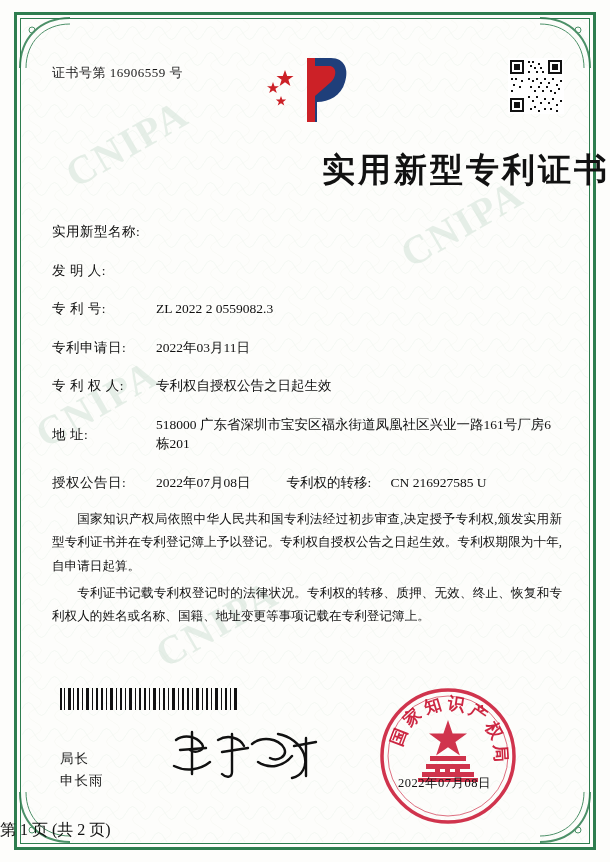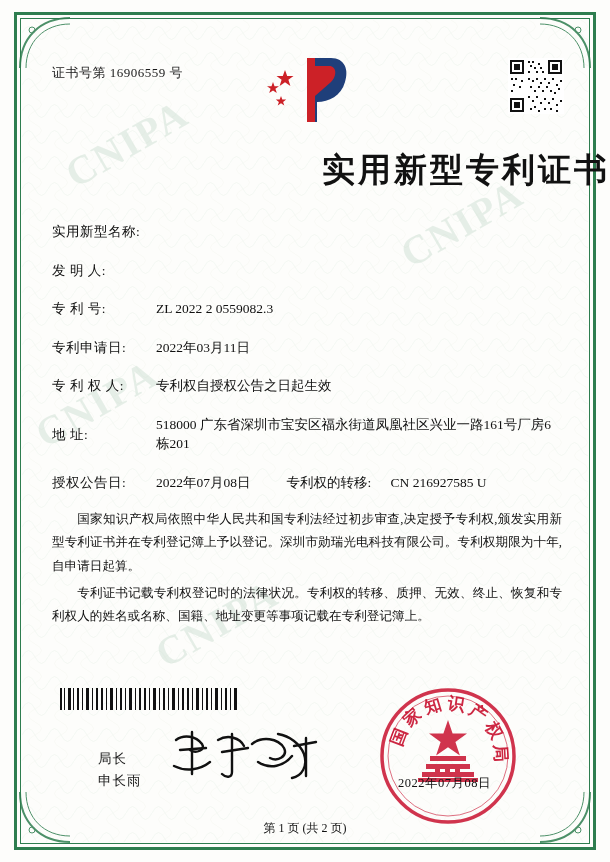--- a/index.html
+++ b/index.html
@@ -151,21 +151,20 @@
   }
 
   
   .sig-label {
     position: absolute;
     left: 60px; top: 748px;
     font-family: "Liberation Serif", serif;
     font-size: 13.5px;
     line-height: 1.6;
     letter-spacing: 1px;
-    margin-left: 38px;
   }
   .sig-hand {
     position: absolute;
     left: 166px; top: 726px;
     width: 160px; height: 62px;
   }
 
   
   .seal {
     position: absolute;
@@ -178,23 +177,23 @@
     font-family: "Liberation Serif", serif;
     font-size: 12.5px;
     color: #111;
     letter-spacing: .5px;
   }
 
   
   .footer {
     position: absolute;
     left: 0; right: 0; top: 820px;
-    text-align: center;
-    font-family: "Liberation Serif", serif;
-    font-size: 12px;
+    text-align: left;
+    font-family: "Liberation Serif", serif;
+    font-size: 16px;
     color: #111;
   }
 </style>
 </head>
 <body>
 
 <div class="page">
 
   <svg class="guilloche" viewBox="0 0 566 822" preserveAspectRatio="none">
     <defs>
@@ -353,21 +352,21 @@
     </div>
     <div class="field two">
       <div class="lbl">授权公告日:</div>
       <div class="val2">2022年07月08日</div>
       <div class="lbl2">专利权的转移:</div>
       <div class="val2">CN 216927585 U</div>
     </div>
   </div>
 
   <div class="paras">
-    <p>国家知识产权局依照中华人民共和国专利法经过初步审查,决定授予专利权,颁发实用新型专利证书并在专利登记簿上予以登记。深圳市勋瑞光电科技有限公司。专利权期限为十年,自申请日起算。</p>
+    <p>国家知识产权局依照中华人民共和国专利法经过初步审查,决定授予专利权,颁发实用新型专利证书并在专利登记簿上予以登记。专利权自授权公告之日起生效。专利权期限为十年,自申请日起算。</p>
     <p>专利证书记载专利权登记时的法律状况。专利权的转移、质押、无效、终止、恢复和专利权人的姓名或名称、国籍、地址变更等事项记载在专利登记簿上。</p>
   </div>
 
   <div class="barcode">
     <svg width="180" height="22" viewBox="0 0 180 22">
       <g fill="#111">
         <rect x="0" y="0" width="2" height="22"></rect>
           <rect x="4" y="0" width="1" height="22"></rect>
         <rect x="8" y="0" width="3" height="22"></rect>
           <rect x="13" y="0" width="1" height="22"></rect>

